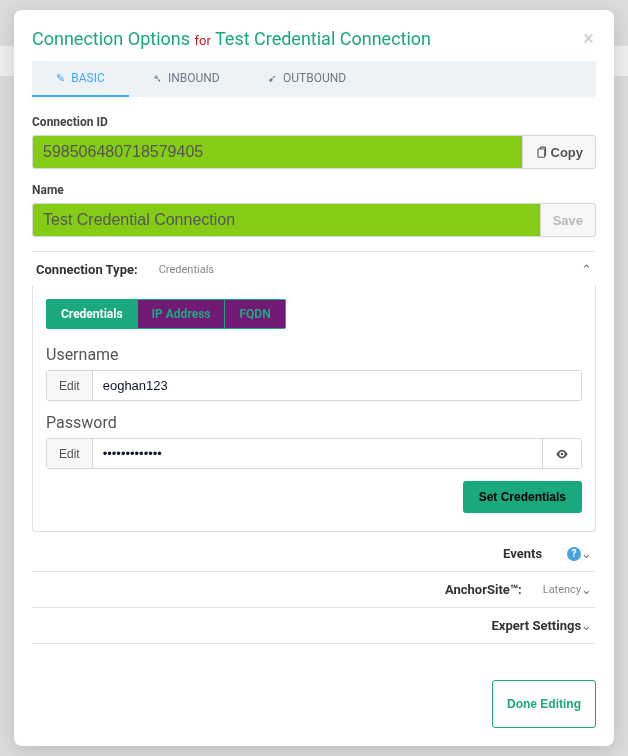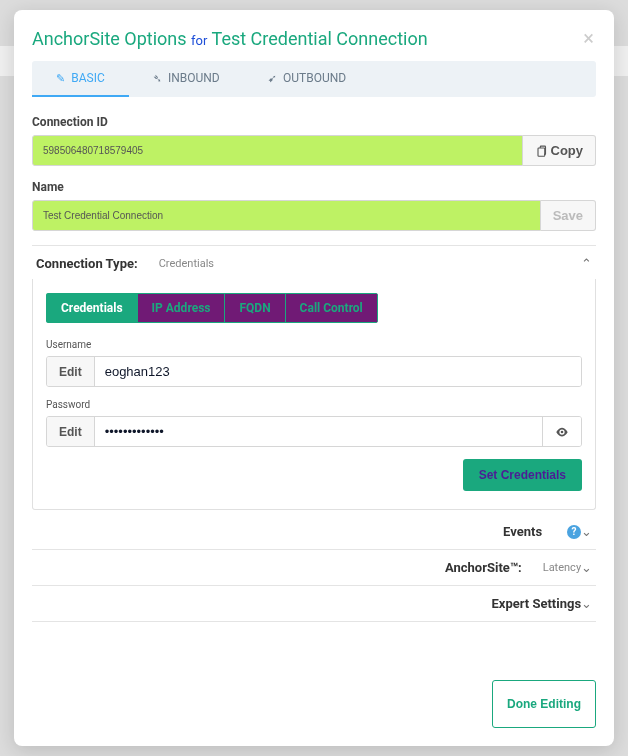--- a/index.html
+++ b/index.html
@@ -40,21 +40,21 @@
       justify-content: space-between;
       align-items: flex-start;
     }
     .modal-title {
       font-size: 18px;
       font-weight: 400;
       color: #1aa87e;
     }
     .modal-title .for {
       font-size: 13px;
-      color: #1d4ed8;
+      color: #b91c1c;
       font-weight: 400;
     }
     .modal-title .conn-name {
       font-size: 18px;
       color: #1aa87e;
     }
     .close-btn {
       font-size: 20px;
       color: #ccc;
       cursor: pointer;
@@ -98,23 +98,23 @@
     }
     .input-row {
       display: flex;
       width: 100%;
     }
     .text-input {
       flex: 1;
       border: 1px solid #d6d6d6;
       border-radius: 3px 0 0 3px;
       padding: 7px 10px;
-      font-size: 10px;
-      color: #555;
-      background: #bef264;
+      font-size: 16px;
+      color: #555;
+      background: #84cc16;
       outline: none;
     }
     .btn-addon {
       border: 1px solid #d6d6d6;
       border-left: none;
       background: #f7f7f7;
       padding: 7px 12px;
       font-size: 13px;
       color: #555;
       cursor: pointer;
@@ -176,39 +176,39 @@
       cursor: pointer;
       border-right: none;
     }
     .sub-tab:last-child { border-right: 1px solid #1aa87e; }
     .sub-tab.active {
       background: #1aa87e;
       color: #fff;
     }
     .cred-field { margin-bottom: 12px; }
     .cred-label {
-      font-size: 10px;
+      font-size: 16px;
       font-weight: 400;
       color: #555;
       margin-bottom: 6px;
       display: block;
     }
     .cred-row {
       display: flex;
       border: 1px solid #d6d6d6;
       border-radius: 3px;
       overflow: hidden;
     }
     .cred-edit-btn {
       background: #f7f7f7;
       border: none;
       border-right: 1px solid #d6d6d6;
       padding: 7px 12px;
       font-size: 12px;
-      font-weight: 700;
+      font-weight: 400;
       color: #555;
       cursor: pointer;
     }
     .cred-input {
       flex: 1;
       border: none;
       padding: 7px 10px;
       font-size: 13px;
       color: #0f172a;
       outline: none;
@@ -218,21 +218,21 @@
       border: none;
       border-left: 1px solid #d6d6d6;
       padding: 7px 12px;
       cursor: pointer;
       color: #555;
       display: flex;
       align-items: center;
     }
     .green-btn {
       background: #1aa87e;
-      color: #4c1d95;
+      color: #000000;
       border: none;
       padding: 9px 16px;
       font-size: 12px;
       font-weight: 700;
       border-radius: 3px;
       cursor: pointer;
     }
     .set-cred-row {
       display: flex;
       justify-content: flex-end;
@@ -278,21 +278,21 @@
     }
   </style>
 </head>
 <body>
 
 <div class="bg-stripe"></div>
 
 <div class="modal">
   <div class="modal-header">
     <div class="modal-title">
-      <span>AnchorSite Options</span>
+      <span>Connection Options</span>
       <span class="for">for</span>
       <span class="conn-name">Test Credential Connection</span>
     </div>
     <div class="close-btn">×</div>
   </div>
 
   <div class="modal-body">
 
     <div class="top-tabs">
       <div class="top-tab active">
@@ -339,21 +339,20 @@
         <span class="acc-sub">Credentials</span>
       </div>
       <span class="acc-caret">⌃</span>
     </div>
 
     <div class="acc-body">
       <div class="sub-tabs">
         <div class="sub-tab active">Credentials</div>
         <div class="sub-tab">IP Address</div>
         <div class="sub-tab">FQDN</div>
-        <div class="sub-tab">Call Control</div>
       </div>
 
       <div class="cred-field">
         <label class="cred-label">Username</label>
         <div class="cred-row">
           <button class="cred-edit-btn">Edit</button>
           <input type="text" class="cred-input" value="eoghan123" style="">
         </div>
       </div>
 

